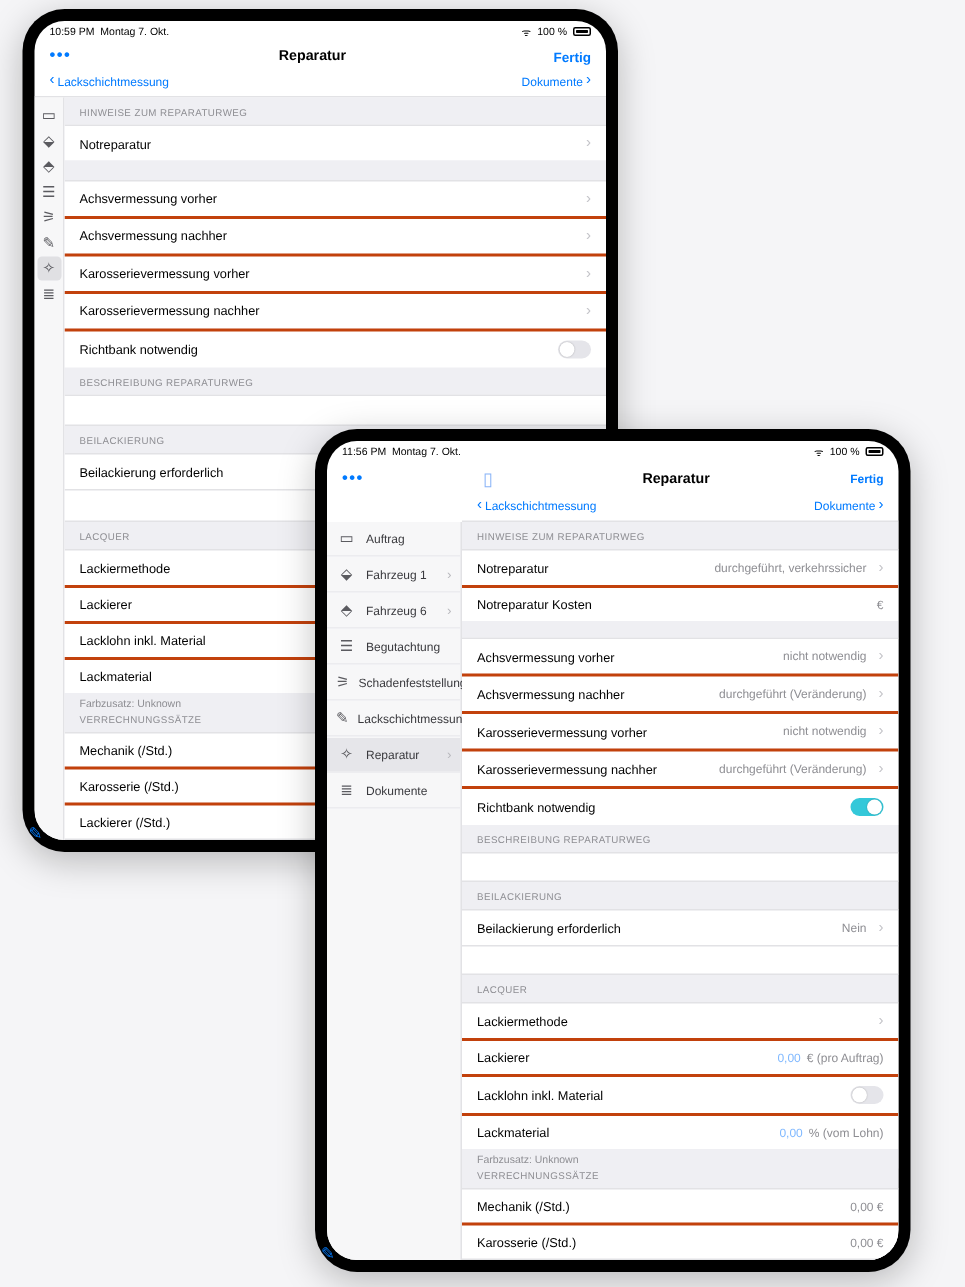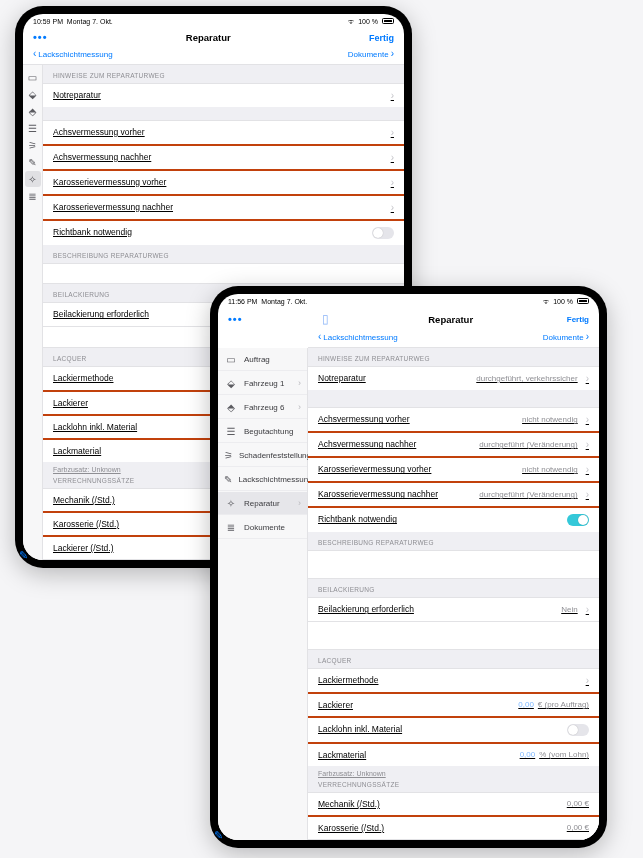--- a/index.html
+++ b/index.html
@@ -86,22 +86,22 @@
   .sb-row.active { background:#e6e6ea; }
   .sb-row .chevron { margin-left:auto; color:#b8b8bd; font-size:9px; }
 
   .content { flex:1; overflow:hidden; background:#efeff3; display:flex; flex-direction:column; }
   .section-header {
     font-size:6.5px; color:#8e8e93; text-transform:uppercase; letter-spacing:.3px;
     padding: 7px 10px 4px 10px;
   }
   .row {
     background:#fff; border-top:1px solid #e2e2e5;
-    display:flex; padding:6px 10px;
-    font-size:8.5px; color:#000;text-decoration:underline;
+    display:flex; align-items:center; padding:6px 10px;
+    font-size:8.5px; color:#000;
   }
   .row + .row { border-top:2px solid #c2410c; }
   .row:last-of-type { border-bottom:1px solid #e2e2e5; }
   .row .value { margin-left:auto; color:#8e8e93; font-size:8px; display:flex; align-items:center; gap:4px;}
   .row .chevron { margin-left:auto; color:#c4c4c9; font-size:10px; }
   .row .value + .chevron, .row .value .chevron { margin-left:4px; }
   .row.sub { color:#8e8e93; font-size:7px; background:#efeff3; border:none; padding:4px 10px 2px; }
   .spacer { height:18px; background:#efeff3; }
   .big-spacer { height:30px; background:#fff; border-top:1px solid #e2e2e5; border-bottom:1px solid #e2e2e5;}
   .toggle {
@@ -299,20 +299,24 @@
         </div>
       <div class="content">
         <div class="section-header">HINWEISE ZUM REPARATURWEG</div>
         <div class="row">
             <span>Notreparatur</span>
             <span class="value">
               <span>durchgeführt, verkehrssicher</span>
               <span class="chevron">›</span>
             </span>
           </div>
+        <div class="row">
+            <span>Notreparatur Kosten</span>
+            <span class="value">€</span>
+          </div>
         <div class="spacer"></div>
         <div class="row">
             <span>Achsvermessung vorher</span>
             <span class="value">
               <span>nicht notwendig</span>
               <span class="chevron">›</span>
             </span>
           </div>
         <div class="row">
             <span>Achsvermessung nachher</span>

